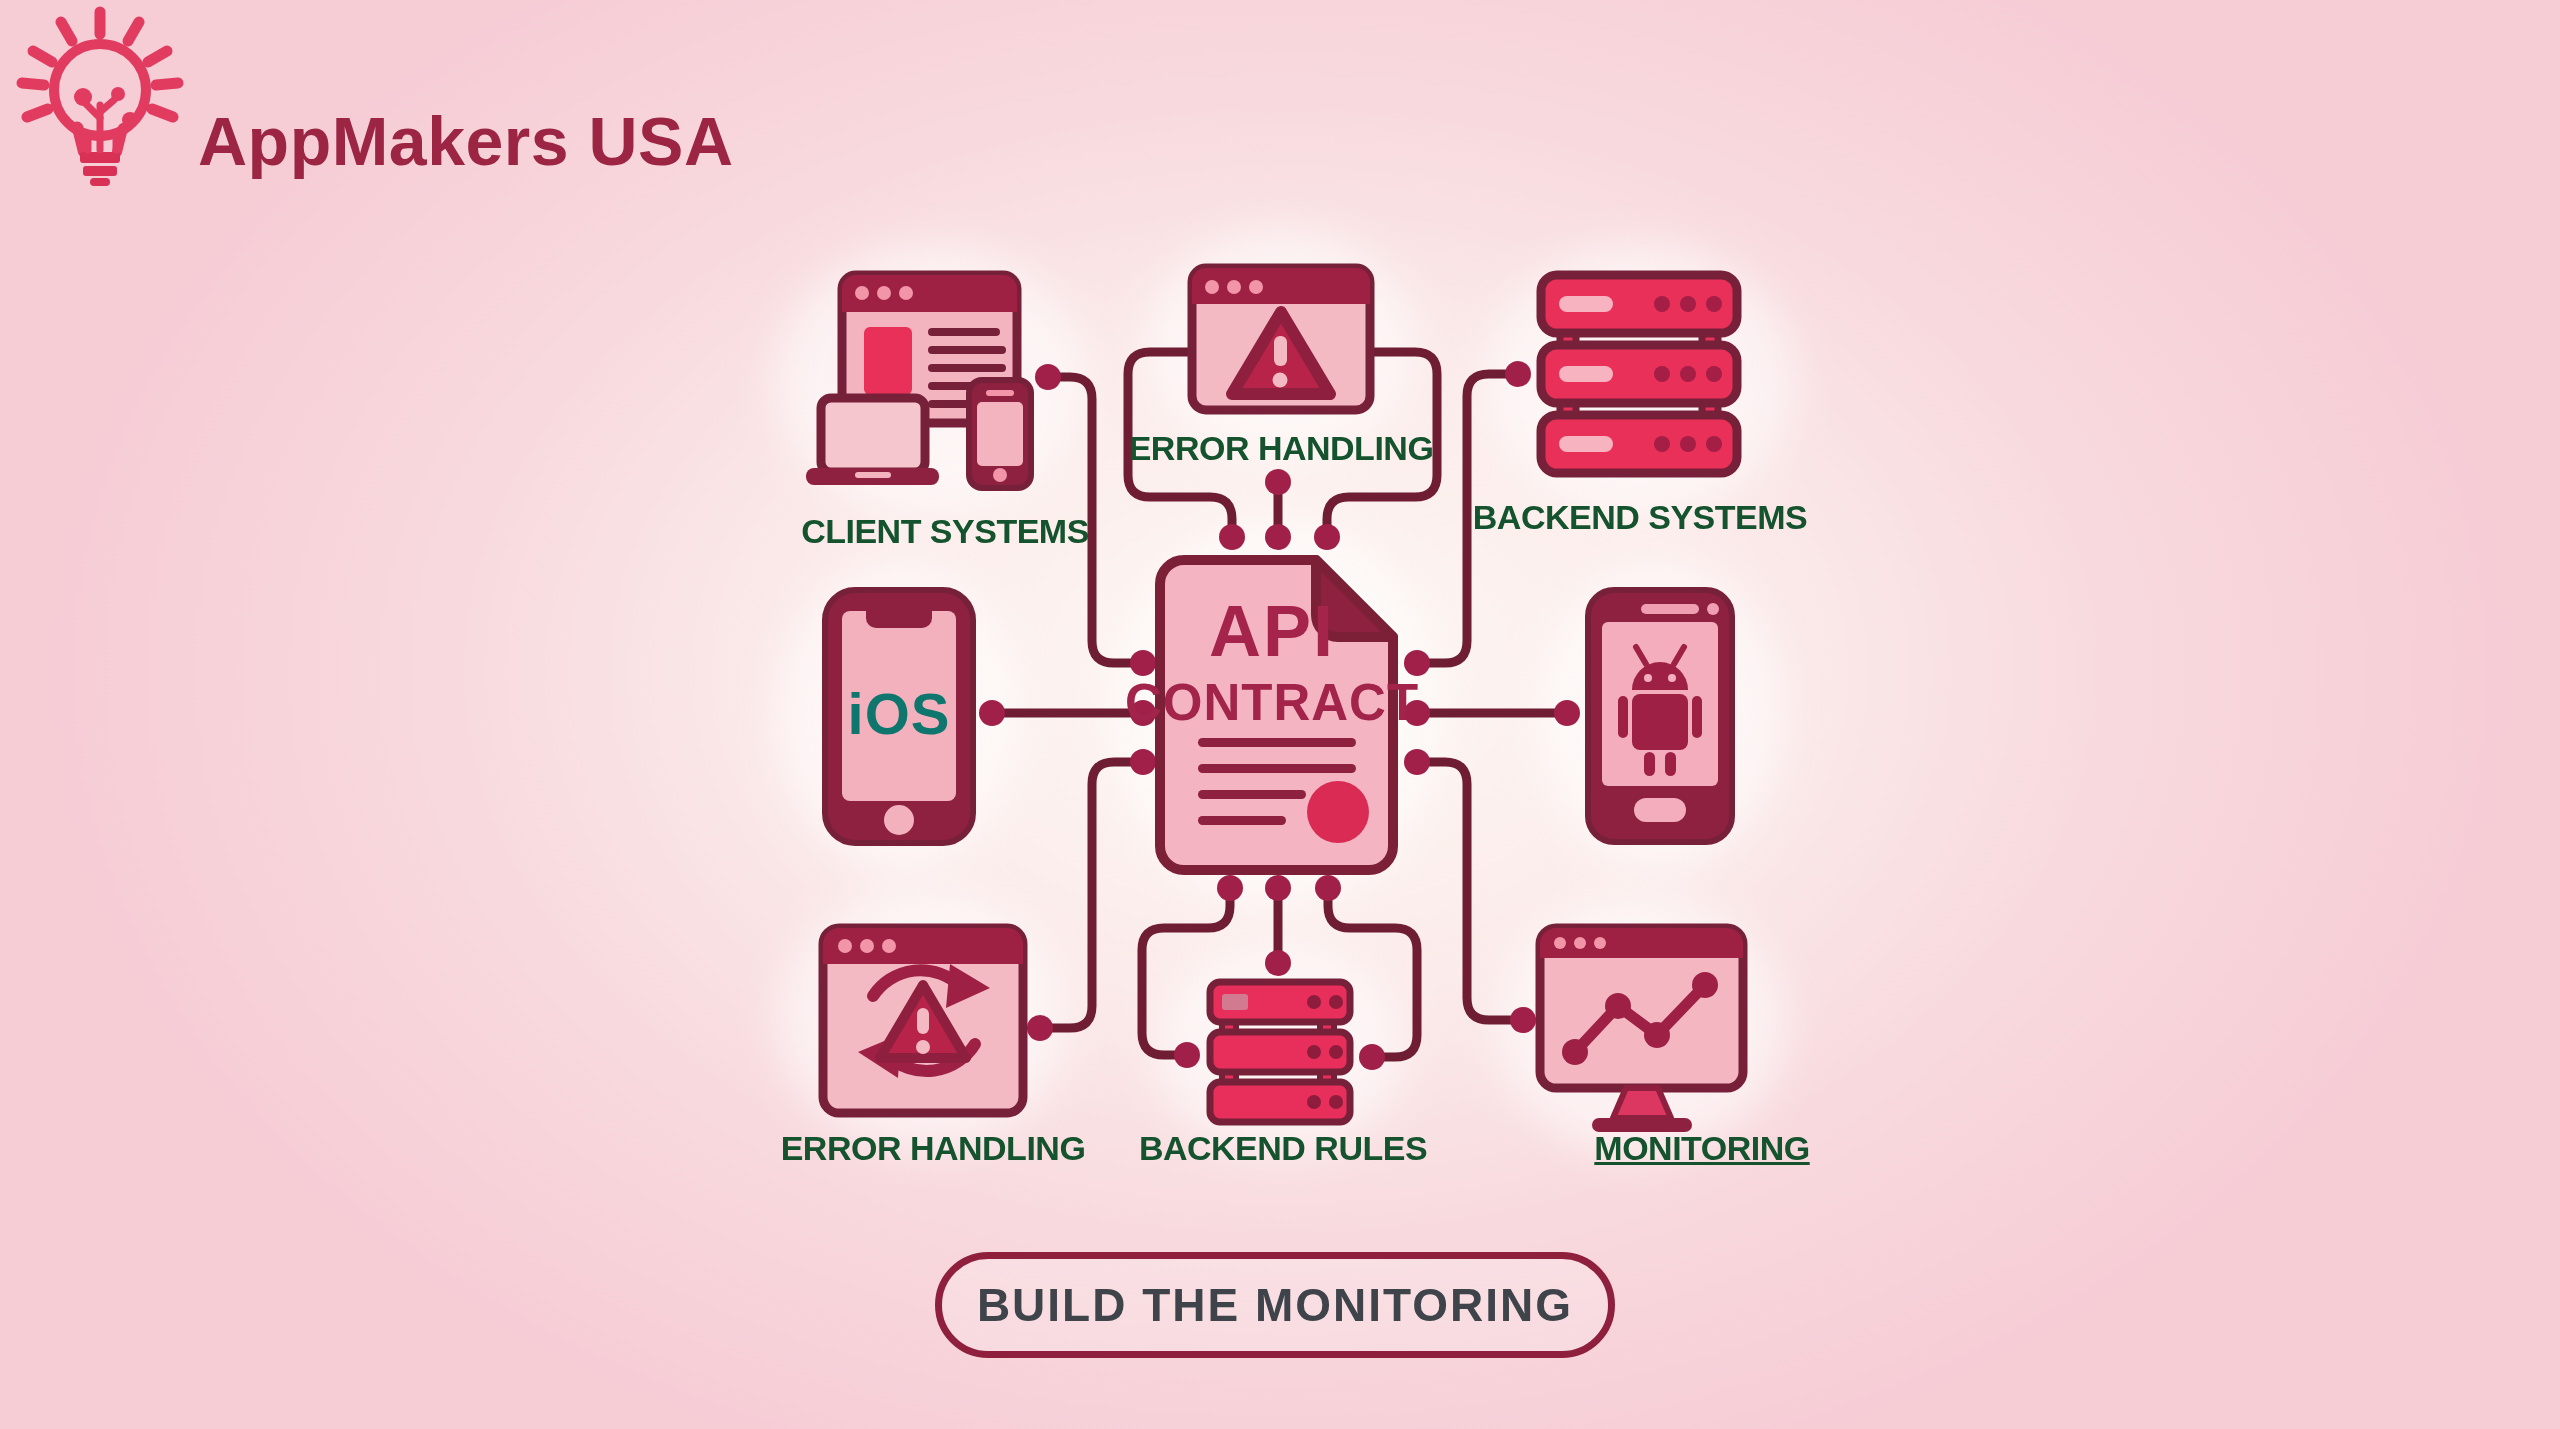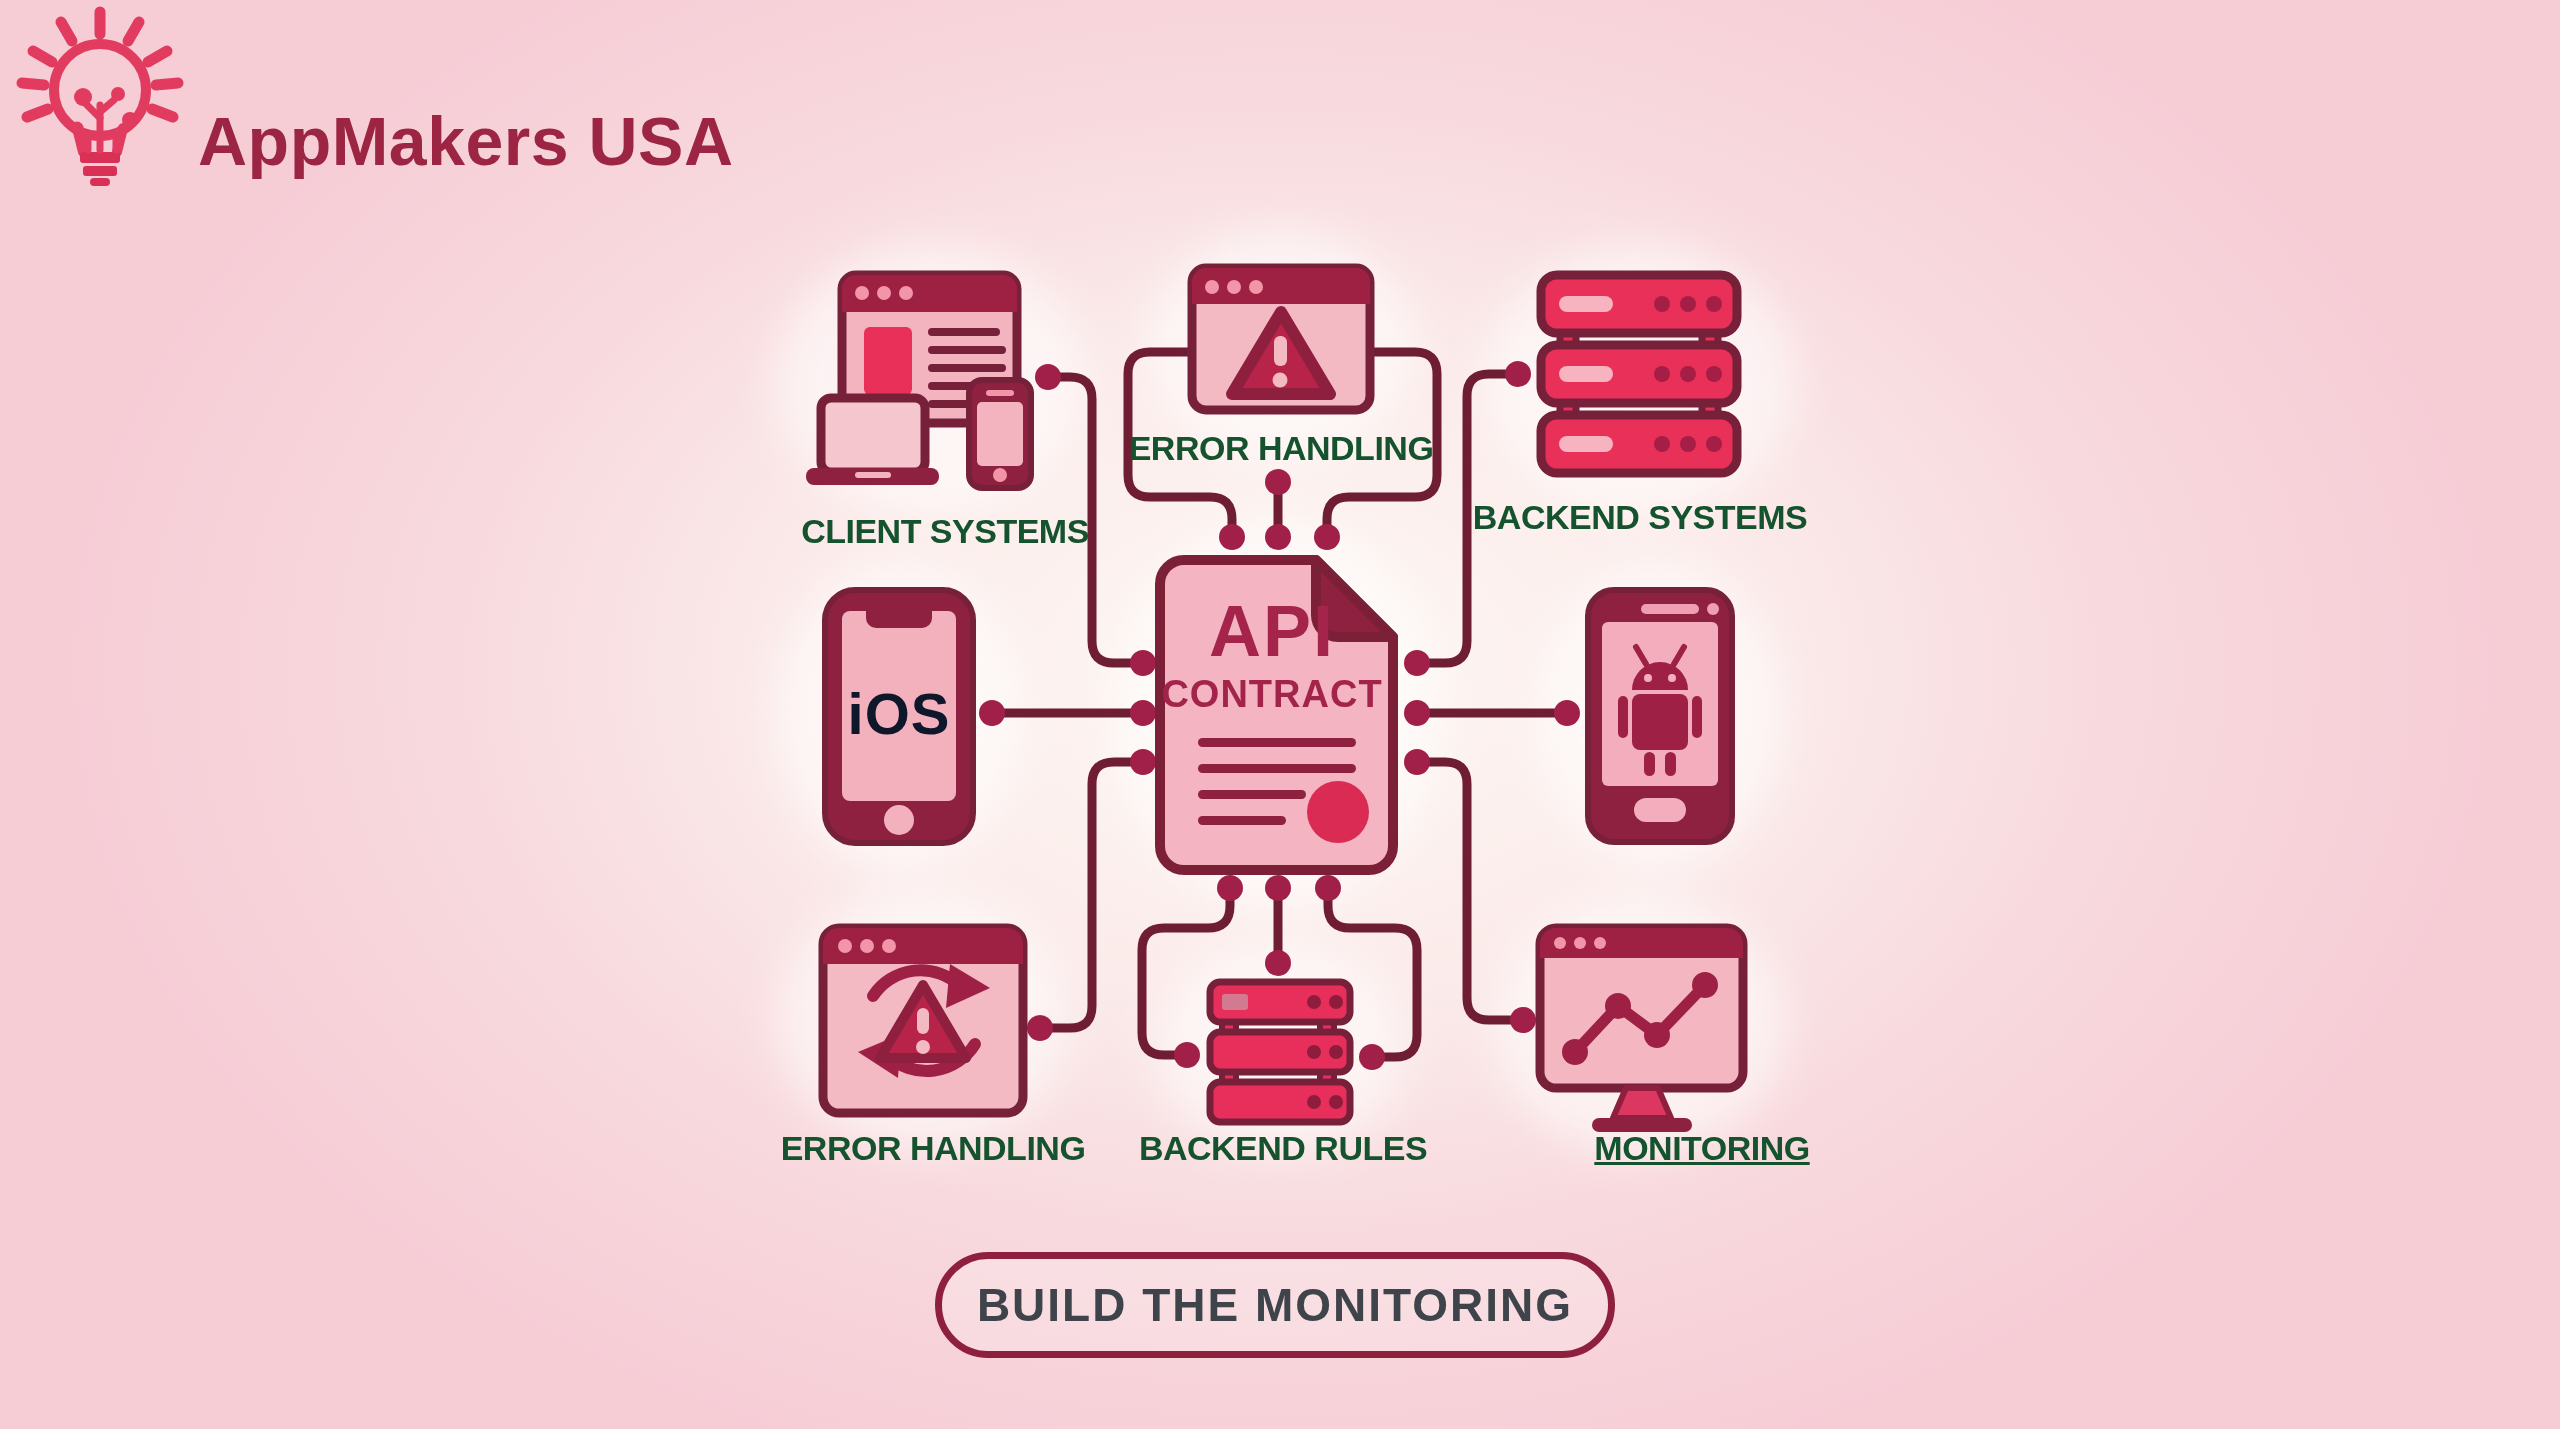--- a/index.html
+++ b/index.html
@@ -21,25 +21,25 @@
     position:absolute; left:198px; top:102px;
     font-weight:bold; font-size:68px; color:#9c2544; letter-spacing:0.5px;
     white-space:nowrap;
   }
   .api-title {
     position:absolute; left:1272px; top:590px; transform:translateX(-50%);
     font-weight:bold; font-size:72px; color:#a5244b; letter-spacing:2px;
   }
   .api-sub {
     position:absolute; left:1272px; top:673px; transform:translateX(-50%);
-    font-weight:bold; font-size:38px; color:#a2244a; letter-spacing:1px;
+    font-weight:bold; font-size:51px; color:#a2244a; letter-spacing:1px;
   }
   .ios-text {
     position:absolute; left:899px; top:680px; transform:translateX(-50%);
-    font-weight:bold; font-size:58px; color:#0f172a; letter-spacing:1px;
+    font-weight:bold; font-size:58px; color:#0f766e; letter-spacing:1px;
   }
   .cta {
     position:absolute; left:935px; top:1252px; width:680px; height:106px;
     box-sizing:border-box; border:7px solid #8e203e; border-radius:60px;
     background:rgba(255,255,255,0.18);
     display:flex; align-items:center; justify-content:center;
     font-weight:bold; font-size:46px; color:#3f444b; letter-spacing:2px;
     white-space:nowrap;
   }
 </style>

